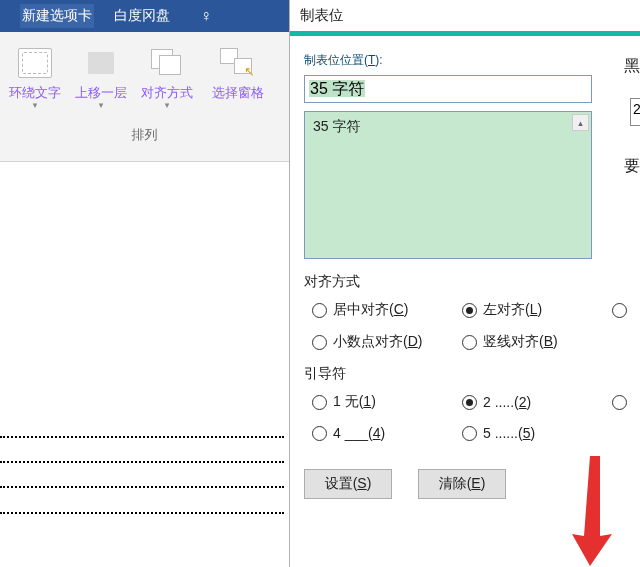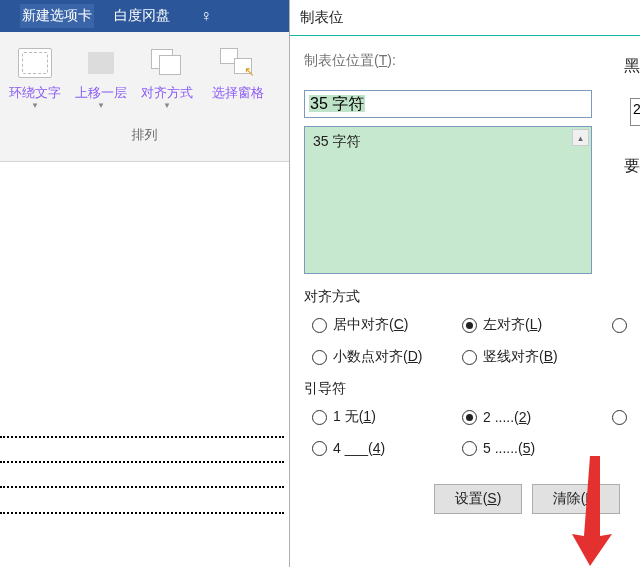--- a/index.html
+++ b/index.html
@@ -26,40 +26,40 @@
   
   .doc-area { position: absolute; top: 192px; left: 0; width: 289px; height: 375px; background: #fff; }
   .dotted-line { border-bottom: 2px dotted #000; margin: 0 6px 0 0; height: 2px; }
   .dl1 { position: absolute; top: 244px; width: 284px; }
   .dl2 { position: absolute; top: 269px; width: 284px; }
   .dl3 { position: absolute; top: 294px; width: 284px; }
   .dl4 { position: absolute; top: 320px; width: 284px; }
   
   
   .dialog { position: absolute; left: 289px; top: 0; width: 351px; height: 567px; background: #fff; border-left: 1px solid #b0b0b0; }
-  .dlg-title { height: 36px; display: flex; align-items: center; padding-left: 10px; font-size: 14.5px; color: #222; border-bottom: 1px solid #14b8a6; }
+  .dlg-title { height: 36px; display: flex; align-items: center; padding-left: 10px; font-size: 14.5px; color: #222; border-bottom: 5px solid #14b8a6; }
   .dlg-body { padding: 16px 14px 0 14px; position: relative; }
-  .field-label { font-size: 14px; color: #737373; margin-bottom: 20px; }
+  .field-label { font-size: 12px; color: #0c4a6e; margin-bottom: 6px; }
   .field-label u { text-decoration: underline; }
   .input-wrapper { width: 288px; height: 28px; border: 1px solid #7a9ac0; background:#fff; padding: 3px 4px; }
   .input-selbg { background: #bfe3c9; padding: 0 1px; }
   .listbox { width: 288px; height: 148px; border: 1px solid #7a9ac0; background: #c6e8cf; margin-top: 8px; position: relative; padding: 6px 8px; font-size: 14px; color: #222; }
   .listbox .scrollup { position: absolute; right: 2px; top: 2px; width: 17px; height: 17px; background: #f0f0f0; border: 1px solid #ccc; display:flex; align-items:center; justify-content:center; font-size:9px; color:#666; }
   .right-edge-label { position: absolute; right: 0; top: 53px; font-size: 16px; color: #222; }
   .right-edge-box { position: absolute; right: 0; top: 96px; border:1px solid #888; border-right:none; width: 10px; height: 28px; background:#fff; font-size:14px; padding-left:2px; padding-top:2px; }
   
   .section-label { font-size: 14px; color: #222; margin-top: 14px; margin-bottom: 10px; }
   .radio-grid { display: grid; grid-template-columns: 150px 150px auto; row-gap: 14px; padding-left: 8px; }
   .radio-item { display: flex; align-items: center; gap: 6px; font-size: 14px; color: #222; cursor: pointer; }
   .radio-item .rcircle { width: 15px; height: 15px; border: 1.5px solid #333; border-radius: 50%; display: inline-flex; align-items: center; justify-content: center; flex-shrink:0; }
   .radio-item .rcircle.checked::after { content: ""; width: 7px; height: 7px; background: #222; border-radius: 50%; }
   .radio-item u { text-decoration: underline; }
   .radio-cut { width: 18px; overflow: hidden; }
   
-  .btn-row { display: flex; gap: 10px; justify-content: flex-end; padding-right: 6px; margin-top: 28px; }
+  .btn-row { display: flex; gap: 26px; justify-content: flex-start; padding-right: 6px; margin-top: 28px; }
   .btn { width: 88px; height: 30px; border: 1px solid #adadad; background: #e1e1e1; font-size: 14px; color: #222; cursor: pointer; display:flex; align-items:center; justify-content:center; }
   .btn u { text-decoration: underline; }
   
   .red-arrow { position: absolute; pointer-events: none; }
   .red-arrow svg { display: block; }
   
   
   .ic-wrap { width: 34px; height: 30px; border: 1px solid #bbb; border-radius: 2px; background: #fff; position: relative; }
   .ic-wrap::after { content:""; position:absolute; bottom:-4px; right:-4px; width:0;height:0; }
   .ic-square { width: 26px; height: 22px; background: #dcdcdc; border-radius: 1px; }

